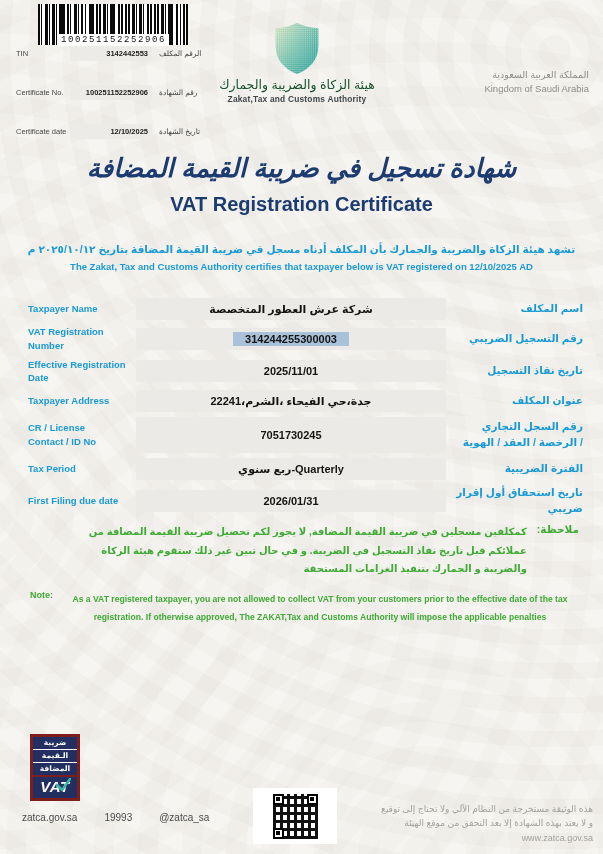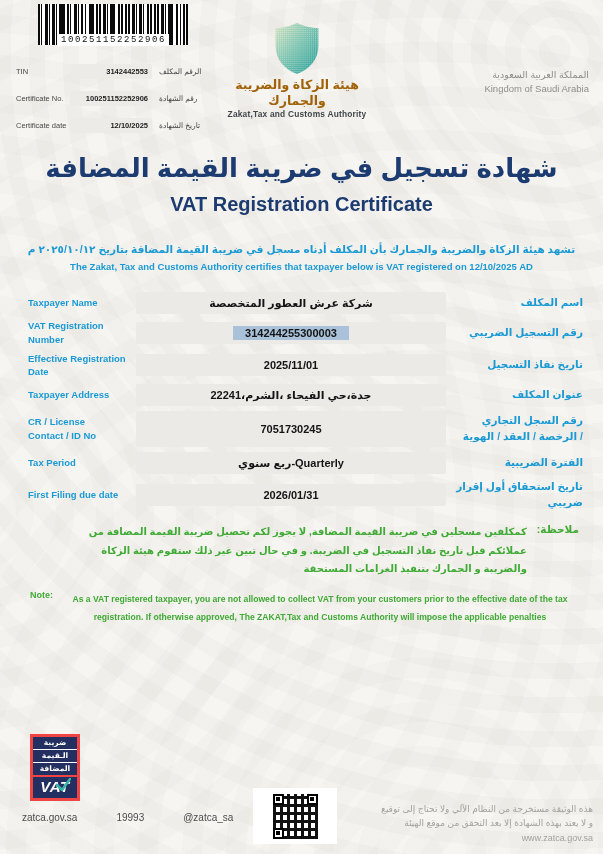--- a/index.html
+++ b/index.html
@@ -22,47 +22,47 @@
     width:100%;height:100%;
     background:repeating-linear-gradient(90deg,
       #0a0a0a 0 2px,#fff 2px 3px,#0a0a0a 3px 4.5px,#fff 4.5px 7px,
       #0a0a0a 7px 10px,#fff 10px 11px,#0a0a0a 11px 12px,#fff 12px 14.5px);
   }
   .barcode-num{
     position:absolute;left:20px;bottom:-1px;background:#fff;color:#111;
     font-family:"Liberation Mono","DejaVu Sans Mono",monospace;
     font-size:9px;letter-spacing:1.6px;padding:0 3px;line-height:12px;white-space:nowrap;
   }
-  .id-fields{position:absolute;left:16px;top:64px;width:190px;display:flex;flex-direction:column;gap:12px;}
+  .id-fields{position:absolute;left:16px;top:46px;width:190px;display:flex;flex-direction:column;gap:24px;}
   .id-row{display:flex;align-items:center;}
   .id-label-en{width:54px;font-size:7.5px;color:#474747;}
   .id-value{
     width:74px;background:#edebe7;border-radius:2px;text-align:right;
     font-weight:bold;font-size:7.5px;color:#1c1c1c;padding:3px 4px;
   }
   .id-label-ar{margin-left:7px;font-size:7.5px;color:#474747;direction:rtl;}
 
   .logo-block{position:absolute;left:216px;top:22px;width:162px;text-align:center;}
   .logo-shield{display:block;margin:0 auto 3px auto;}
-  .authority-ar{font-size:12.5px;font-weight:bold;color:#a16207;direction:rtl;line-height:1.25;}
+  .authority-ar{font-size:12.5px;font-weight:normal;color:#14532d;direction:rtl;line-height:1.25;}
   .authority-en{font-size:8.4px;font-weight:bold;color:#40474c;letter-spacing:0.2px;}
 
   .kingdom-block{position:absolute;right:14px;top:68px;text-align:right;color:#8f8e89;}
   .kingdom-ar{font-size:9.5px;direction:rtl;line-height:1.5;}
   .kingdom-en{font-size:9.5px;line-height:1.5;}
 
   
   .title-block{position:absolute;top:153px;left:0;width:100%;text-align:center;}
-  .title-ar{font-size:26px;font-weight:bold;color:#1c3b70;direction:rtl;}
+  .title-ar{font-size:26px;font-weight:bold;color:#1c3b70;direction:rtl;font-style:italic;}
   .title-en{font-size:20px;font-weight:bold;color:#1c3b70;margin-top:9px;}
   .certify-ar{margin-top:27px;font-size:10.5px;font-weight:bold;color:#1a9ad5;direction:rtl;}
   .certify-en{margin-top:6px;font-size:9.5px;font-weight:bold;color:#1a9ad5;}
 
   
-  .details{position:absolute;top:292px;left:28px;right:20px;display:flex;flex-direction:column;gap:5px;}
+  .details{position:absolute;top:298px;left:28px;right:20px;display:flex;flex-direction:column;gap:5px;}
   .d-row{display:flex;align-items:center;}
   .d-label-en{
     width:108px;flex:0 0 108px;font-size:9.5px;font-weight:bold;color:#1a9ad5;line-height:1.45;
   }
   .d-label-en span{display:block;}
   .d-value{
     flex:0 0 310px;box-sizing:border-box;background:#eceae6;border-radius:2px;min-height:22px;
     display:flex;align-items:center;justify-content:center;
     font-size:11px;font-weight:bold;color:#141414;margin-right:10px;
   }
@@ -78,34 +78,34 @@
   
   .note{position:absolute;top:523px;left:30px;right:24px;color:#3faa35;}
   .note-ar{display:flex;direction:rtl;gap:10px;}
   .note-ar-label{font-size:10.5px;font-weight:bold;white-space:nowrap;}
   .note-ar-text{font-size:10px;font-weight:bold;text-align:right;line-height:1.85;padding-left:26px;}
   .note-en{display:flex;gap:9px;margin-top:11px;}
   .note-en-label{font-size:9px;font-weight:bold;width:30px;flex:0 0 30px;}
   .note-en-text{flex:1;font-size:8.6px;font-weight:bold;text-align:center;line-height:2.1;padding-right:8px;}
 
   
-  .vat-badge{position:absolute;left:30px;top:734px;width:50px;background:#ef4444;padding:3px;box-sizing:border-box;}
+  .vat-badge{position:absolute;left:30px;top:734px;width:50px;background:#7f1d1d;padding:3px;box-sizing:border-box;}
   .vat-top{background:#232f60;}
   .vat-top-line{
     color:#fff;font-size:7.6px;font-weight:bold;text-align:center;direction:rtl;
     padding:2px 0 2.5px;border-bottom:1px solid #fff;line-height:1;
   }
   .vat-top-line:last-child{border-bottom:none;}
   .vat-word{
     position:relative;background:#232f60;margin-top:2px;color:#fff;text-align:center;
     font-size:15px;font-weight:bold;font-style:italic;letter-spacing:0.5px;padding:1px 0 3px;
   }
   .vat-check{position:absolute;left:23px;top:1px;}
 
-  .contact-row{position:absolute;left:22px;top:812px;display:flex;gap:39px;font-size:10px;color:#4b4b4d;}
+  .contact-row{position:absolute;left:22px;top:812px;display:flex;gap:27px;font-size:10px;color:#4b4b4d;}
   .qr-box{
     position:absolute;left:253px;top:788px;width:84px;height:56px;background:#fff;
     display:flex;align-items:center;justify-content:center;
   }
   .qr{
     position:relative;width:45px;height:45px;background-color:#fff;
     background-image:
       repeating-linear-gradient(90deg,#111 0 3px,transparent 3px 7px),
       repeating-linear-gradient(0deg,#111 0 3px,transparent 3px 8px),
       repeating-linear-gradient(90deg,transparent 0 5px,#fff 5px 6.5px),

